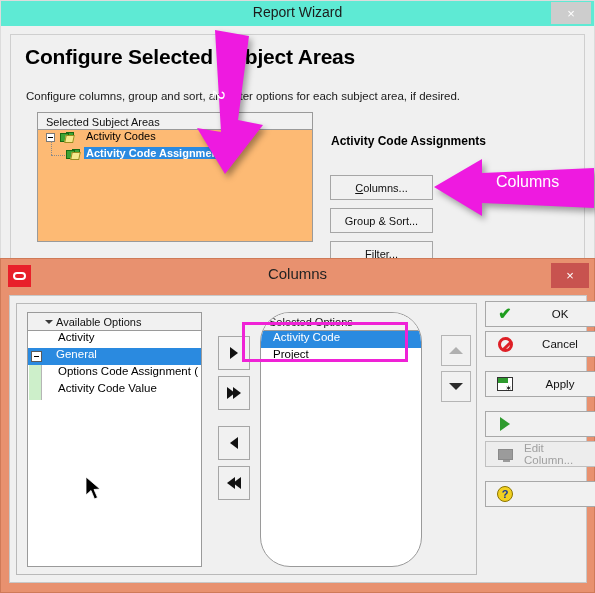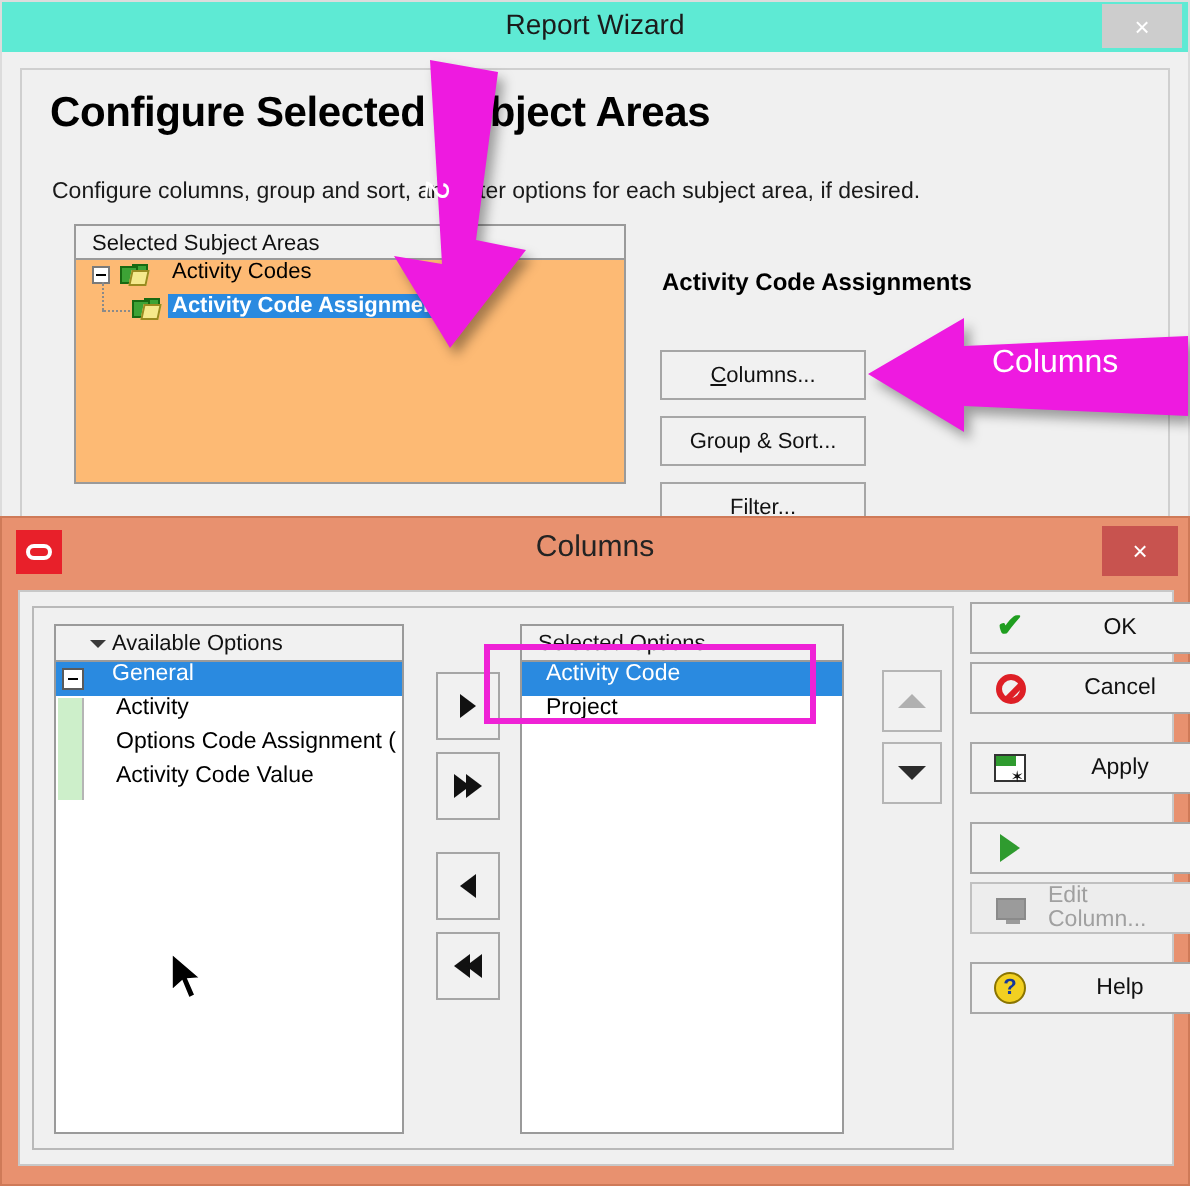--- a/index.html
+++ b/index.html
@@ -160,21 +160,21 @@
   .panel-inner {
     position: absolute; left: 6px; top: 7px; width: 461px; height: 272px;
     background: #f0f0f0; border: 1px solid #b9b9b9;
     box-sizing: border-box;
   }
   .list-box {
     position: absolute; background: #ffffff; border: 1px solid #9a9a9a;
     box-sizing: border-box; overflow: hidden;
   }
   .lb-available { left: 10px; top: 8px; width: 175px; height: 255px; }
-  .lb-selected  { left: 243px; top: 8px; width: 162px; height: 255px; }
+  .lb-selected  { left: 243px; top: 8px; width: 162px; height: 255px; border-radius: 30px; }
   .lb-header {
     height: 18px; background: #f1f1f1; border-bottom: 1px solid #9a9a9a;
     font-size: 11px; color: #111; padding: 3px 0 0 8px; box-sizing: border-box;
     position: relative;
   }
   .chev {
     position: absolute; left: 17px; top: 7px; width: 0; height: 0;
     border-left: 4px solid transparent; border-right: 4px solid transparent;
     border-top: 4px solid #3a3a3a;
   }
@@ -367,26 +367,26 @@
     <div class="cols-client">
 
       <div class="panel-inner">
 
         <div class="list-box lb-available">
           <div class="lb-header with-chev">
             <span class="chev"></span>
             <span>Available Options</span>
           </div>
           <div class="greenbar"></div>
+          <div class="lb-row row-indent">
+            <span>Activity</span>
+          </div>
           <div class="lb-row row-general">
             <span class="minusbox"></span>
             <span>General</span>
-          </div>
-          <div class="lb-row row-indent">
-            <span>Activity</span>
           </div>
           <div class="lb-row row-indent" style="white-space:nowrap">
             <span>Options Code Assignment (</span>
           </div>
           <div class="lb-row row-indent">
             <span>Activity Code Value</span>
           </div>
         </div>
 
         <div class="xfer-btn x1">
@@ -456,20 +456,19 @@
       <div class="cmd-btn disabled" style="top:145px">
         <span class="ico">
             <span class="mon-ico"></span>
           </span>
         <span class="lbl">Edit Column...</span>
       </div>
       <div class="cmd-btn" style="top:185px">
         <span class="ico">
             <span class="help-ico">?</span>
           </span>
-        <span class="lbl">Help</span>
       </div>
     </div>
   </div>
 
   <div class="magenta-box"></div>
 
 </div>
 
 </body></html>

